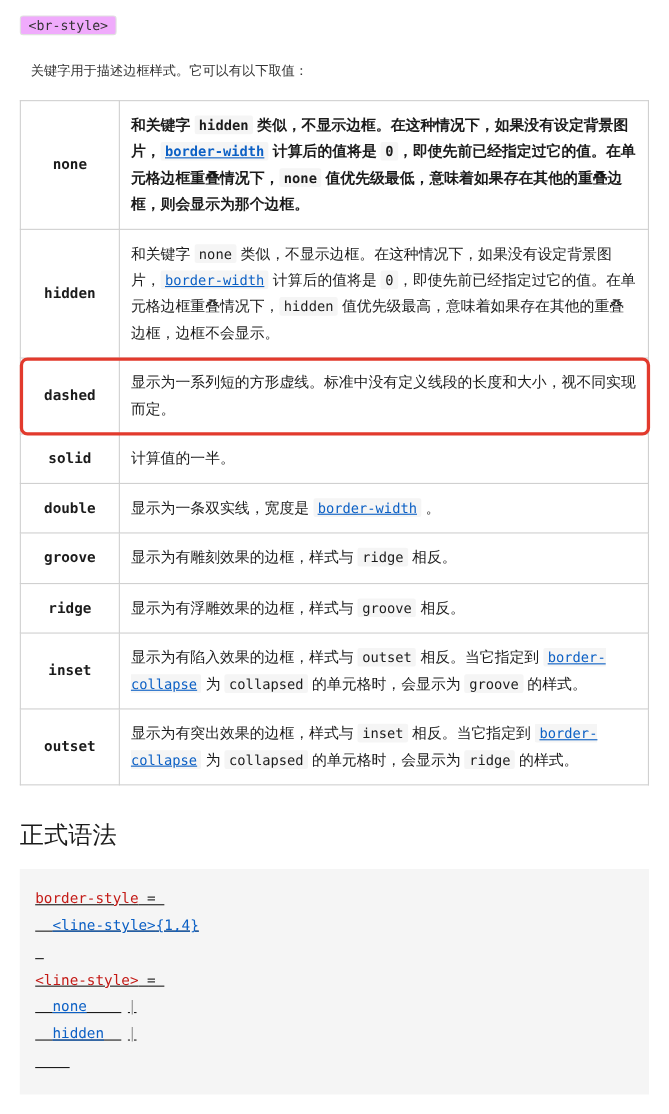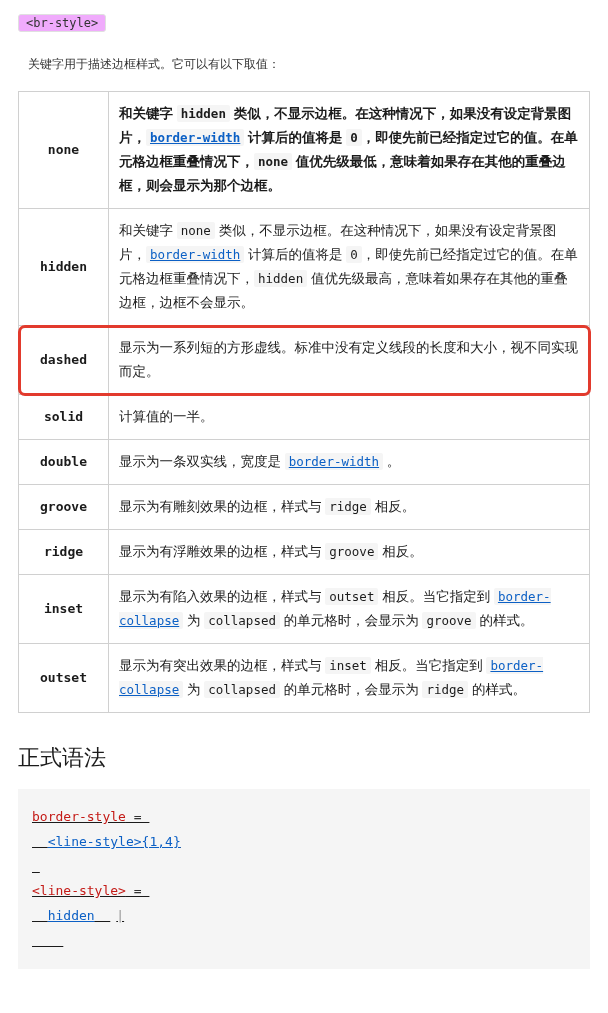--- a/index.html
+++ b/index.html
@@ -76,20 +76,21 @@
 </table>
 
 <h2 class="section-heading">正式语法</h2>
 
 <div class="syntax-wrap">
   <div class="syntax-block" id="syntax-block">
       <div class="syntax-line"><span class="prop">border-style</span><span class="eq"> = </span></div>
     <div class="syntax-line">  <span class="link2">&lt;line-style&gt;</span><span class="link2">{1,4}</span></div>
       <div class="syntax-line"> </div>
       <div class="syntax-line"><span class="prop">&lt;line-style&gt;</span><span class="eq"> = </span></div>
+      <div class="syntax-line">  <span class="link2">none</span>    <span class="pipe">|</span></div>
       <div class="syntax-line">  <span class="link2">hidden</span>  <span class="pipe">|</span></div>
       <div class="syntax-line">    </div>
   </div>
 
 </div>
 
 
 
 
 </body></html>

